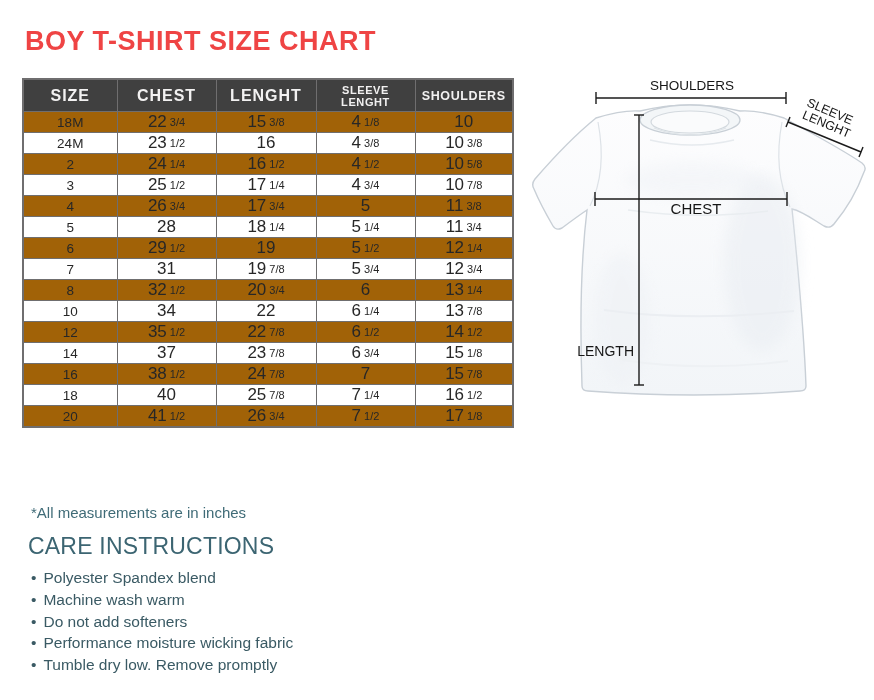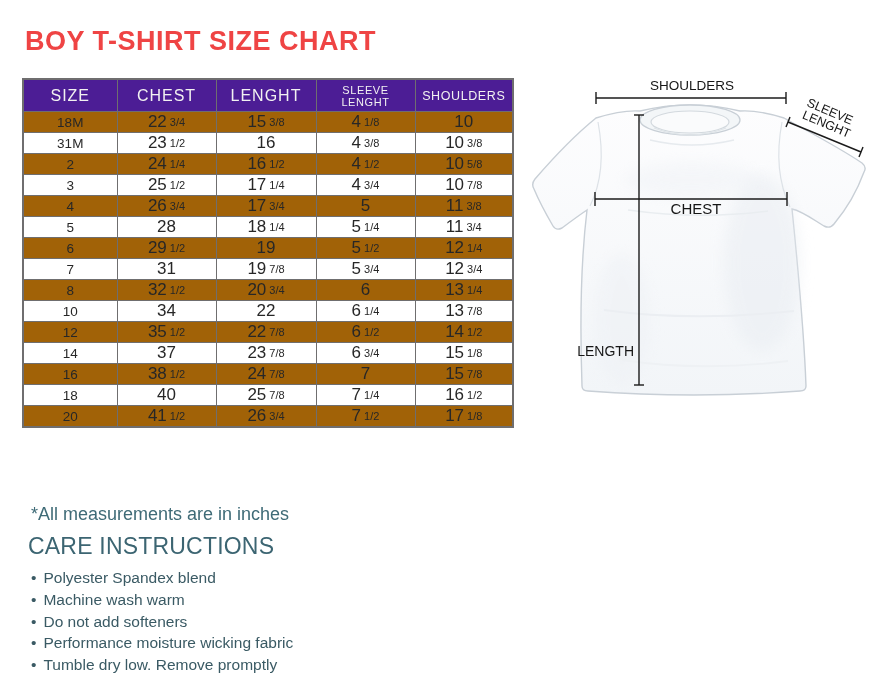--- a/index.html
+++ b/index.html
@@ -13,32 +13,32 @@
   }
   
   table.size-chart{
     position:absolute;left:22px;top:78px;width:492px;
     border-collapse:collapse;table-layout:fixed;
     border:2px solid #6f6e6f;
   }
   col.w0{width:94px;} col.w1{width:99px;} col.w2{width:100px;} col.w3{width:99px;} col.w4{width:98px;}
   th,td{border:1.5px solid #6f6e6f;text-align:center;vertical-align:middle;padding:0;}
   th{
-    background:#4c1d95;color:#f2f1f1;font-weight:normal;height:31px;
+    background:#404040;color:#f2f1f1;font-weight:bold;height:31px;
     white-space:pre-line;letter-spacing:1px;
   }
   th.c0,th.c1,th.c2{font-size:16px;}
   th.c3{font-size:11px;line-height:12px;letter-spacing:0.6px;}
   th.c4{font-size:12.5px;letter-spacing:0.6px;}
   td{height:18.9px;font-size:17px;color:#272727;background:#ffffff;}
   tr.alt td{background:#a16207;}
   td.c0{font-size:13.5px;}
   td .frac{font-size:11px;margin-left:3px;position:relative;top:-1px;}
   
-  .footnote{position:absolute;left:31px;top:504px;font-size:18px;color:#3f6b77;}
+  .footnote{position:absolute;left:31px;top:504px;font-size:15px;color:#3f6b77;}
   .care-heading{position:absolute;left:28px;top:533px;font-size:23px;font-weight:normal;color:#3c6572;letter-spacing:0.2px;}
   ul.care-list{position:absolute;left:31px;top:567px;margin:0;padding:0;list-style:none;}
   ul.care-list li{font-size:15.5px;line-height:21.8px;color:#3a5a64;}
   ul.care-list .bullet{margin-right:7px;}
   
   .diagram{position:absolute;left:530px;top:58px;width:344px;height:380px;}
   .diagram svg{overflow:visible;}
   .measure-text{font-family:"Liberation Sans","DejaVu Sans",sans-serif;fill:#161616;}
 </style>
 </head>
@@ -68,21 +68,21 @@
     </thead>
     <tbody id="table-body">
         <tr class="alt">
           <td class="c0"><span class="num">18M</span></td>
           <td class="c1"><span class="num">22</span><span class="frac">3/4</span></td>
           <td class="c2"><span class="num">15</span><span class="frac">3/8</span></td>
           <td class="c3"><span class="num">4</span><span class="frac">1/8</span></td>
           <td class="c4"><span class="num">10</span></td>
         </tr>
         <tr>
-          <td class="c0"><span class="num">31M</span></td>
+          <td class="c0"><span class="num">24M</span></td>
           <td class="c1"><span class="num">23</span><span class="frac">1/2</span></td>
           <td class="c2"><span class="num">16</span></td>
           <td class="c3"><span class="num">4</span><span class="frac">3/8</span></td>
           <td class="c4"><span class="num">10</span><span class="frac">3/8</span></td>
         </tr>
         <tr class="alt">
           <td class="c0"><span class="num">2</span></td>
           <td class="c1"><span class="num">24</span><span class="frac">1/4</span></td>
           <td class="c2"><span class="num">16</span><span class="frac">1/2</span></td>
           <td class="c3"><span class="num">4</span><span class="frac">1/2</span></td>

